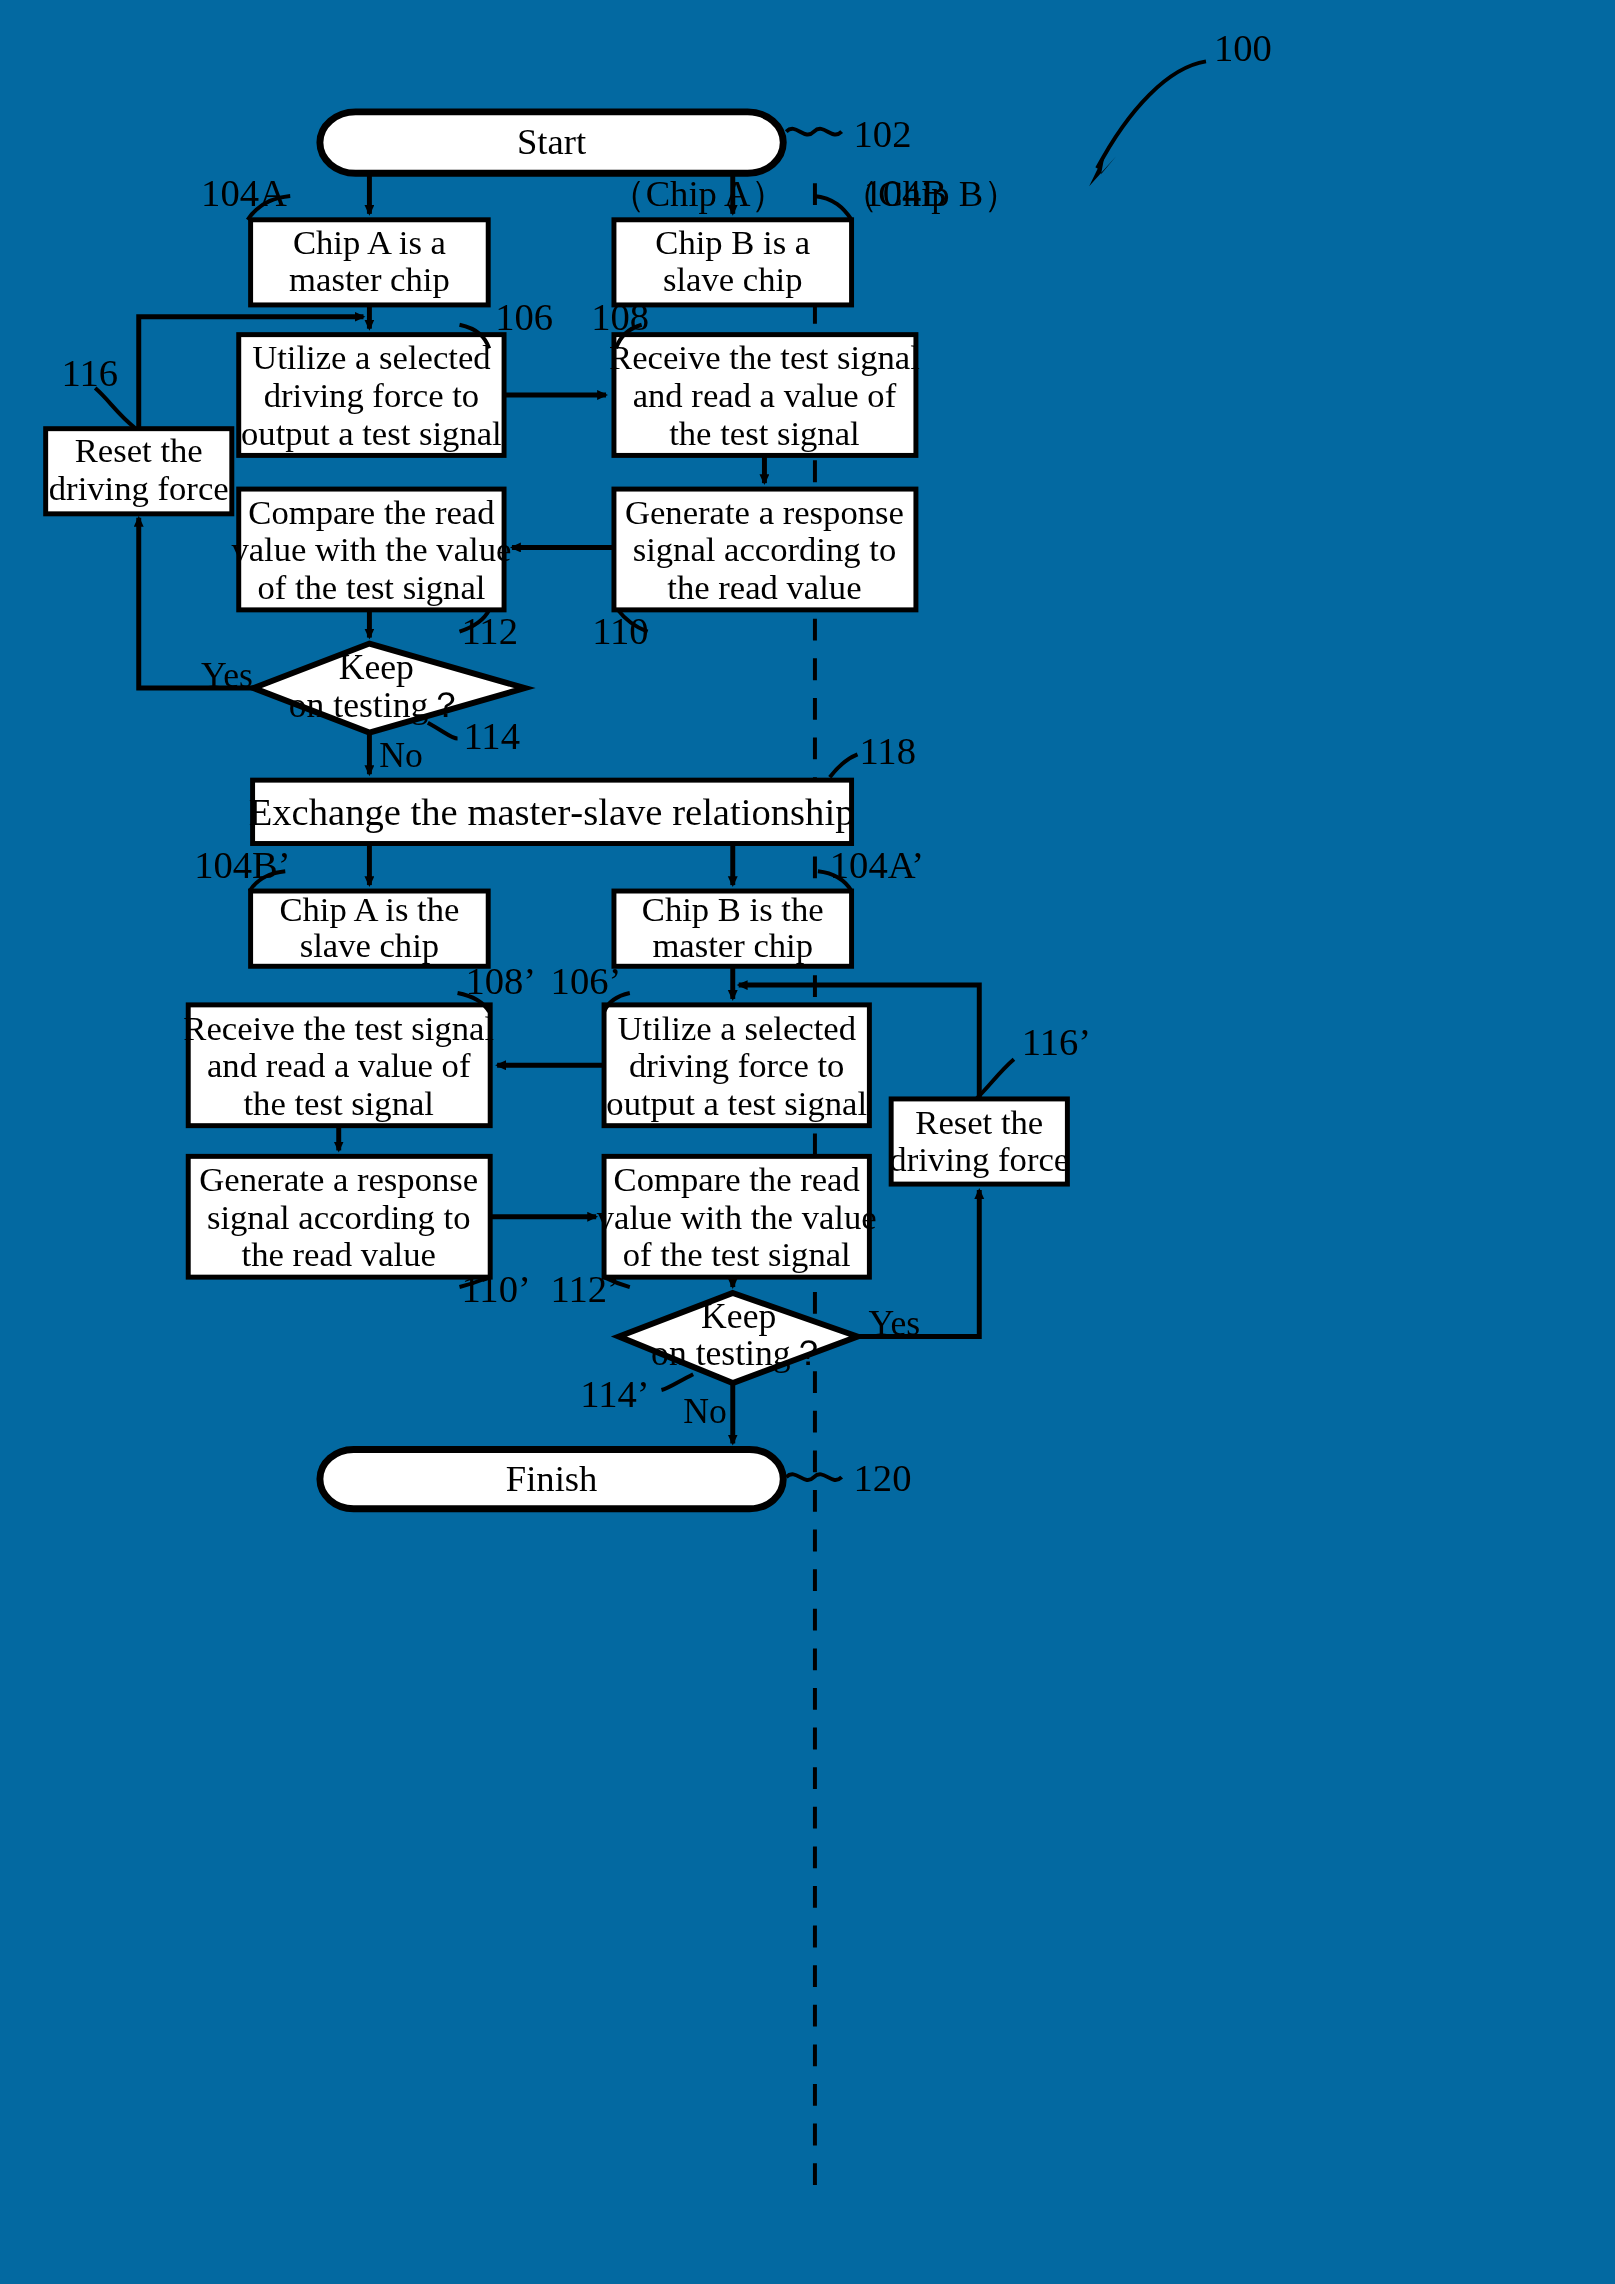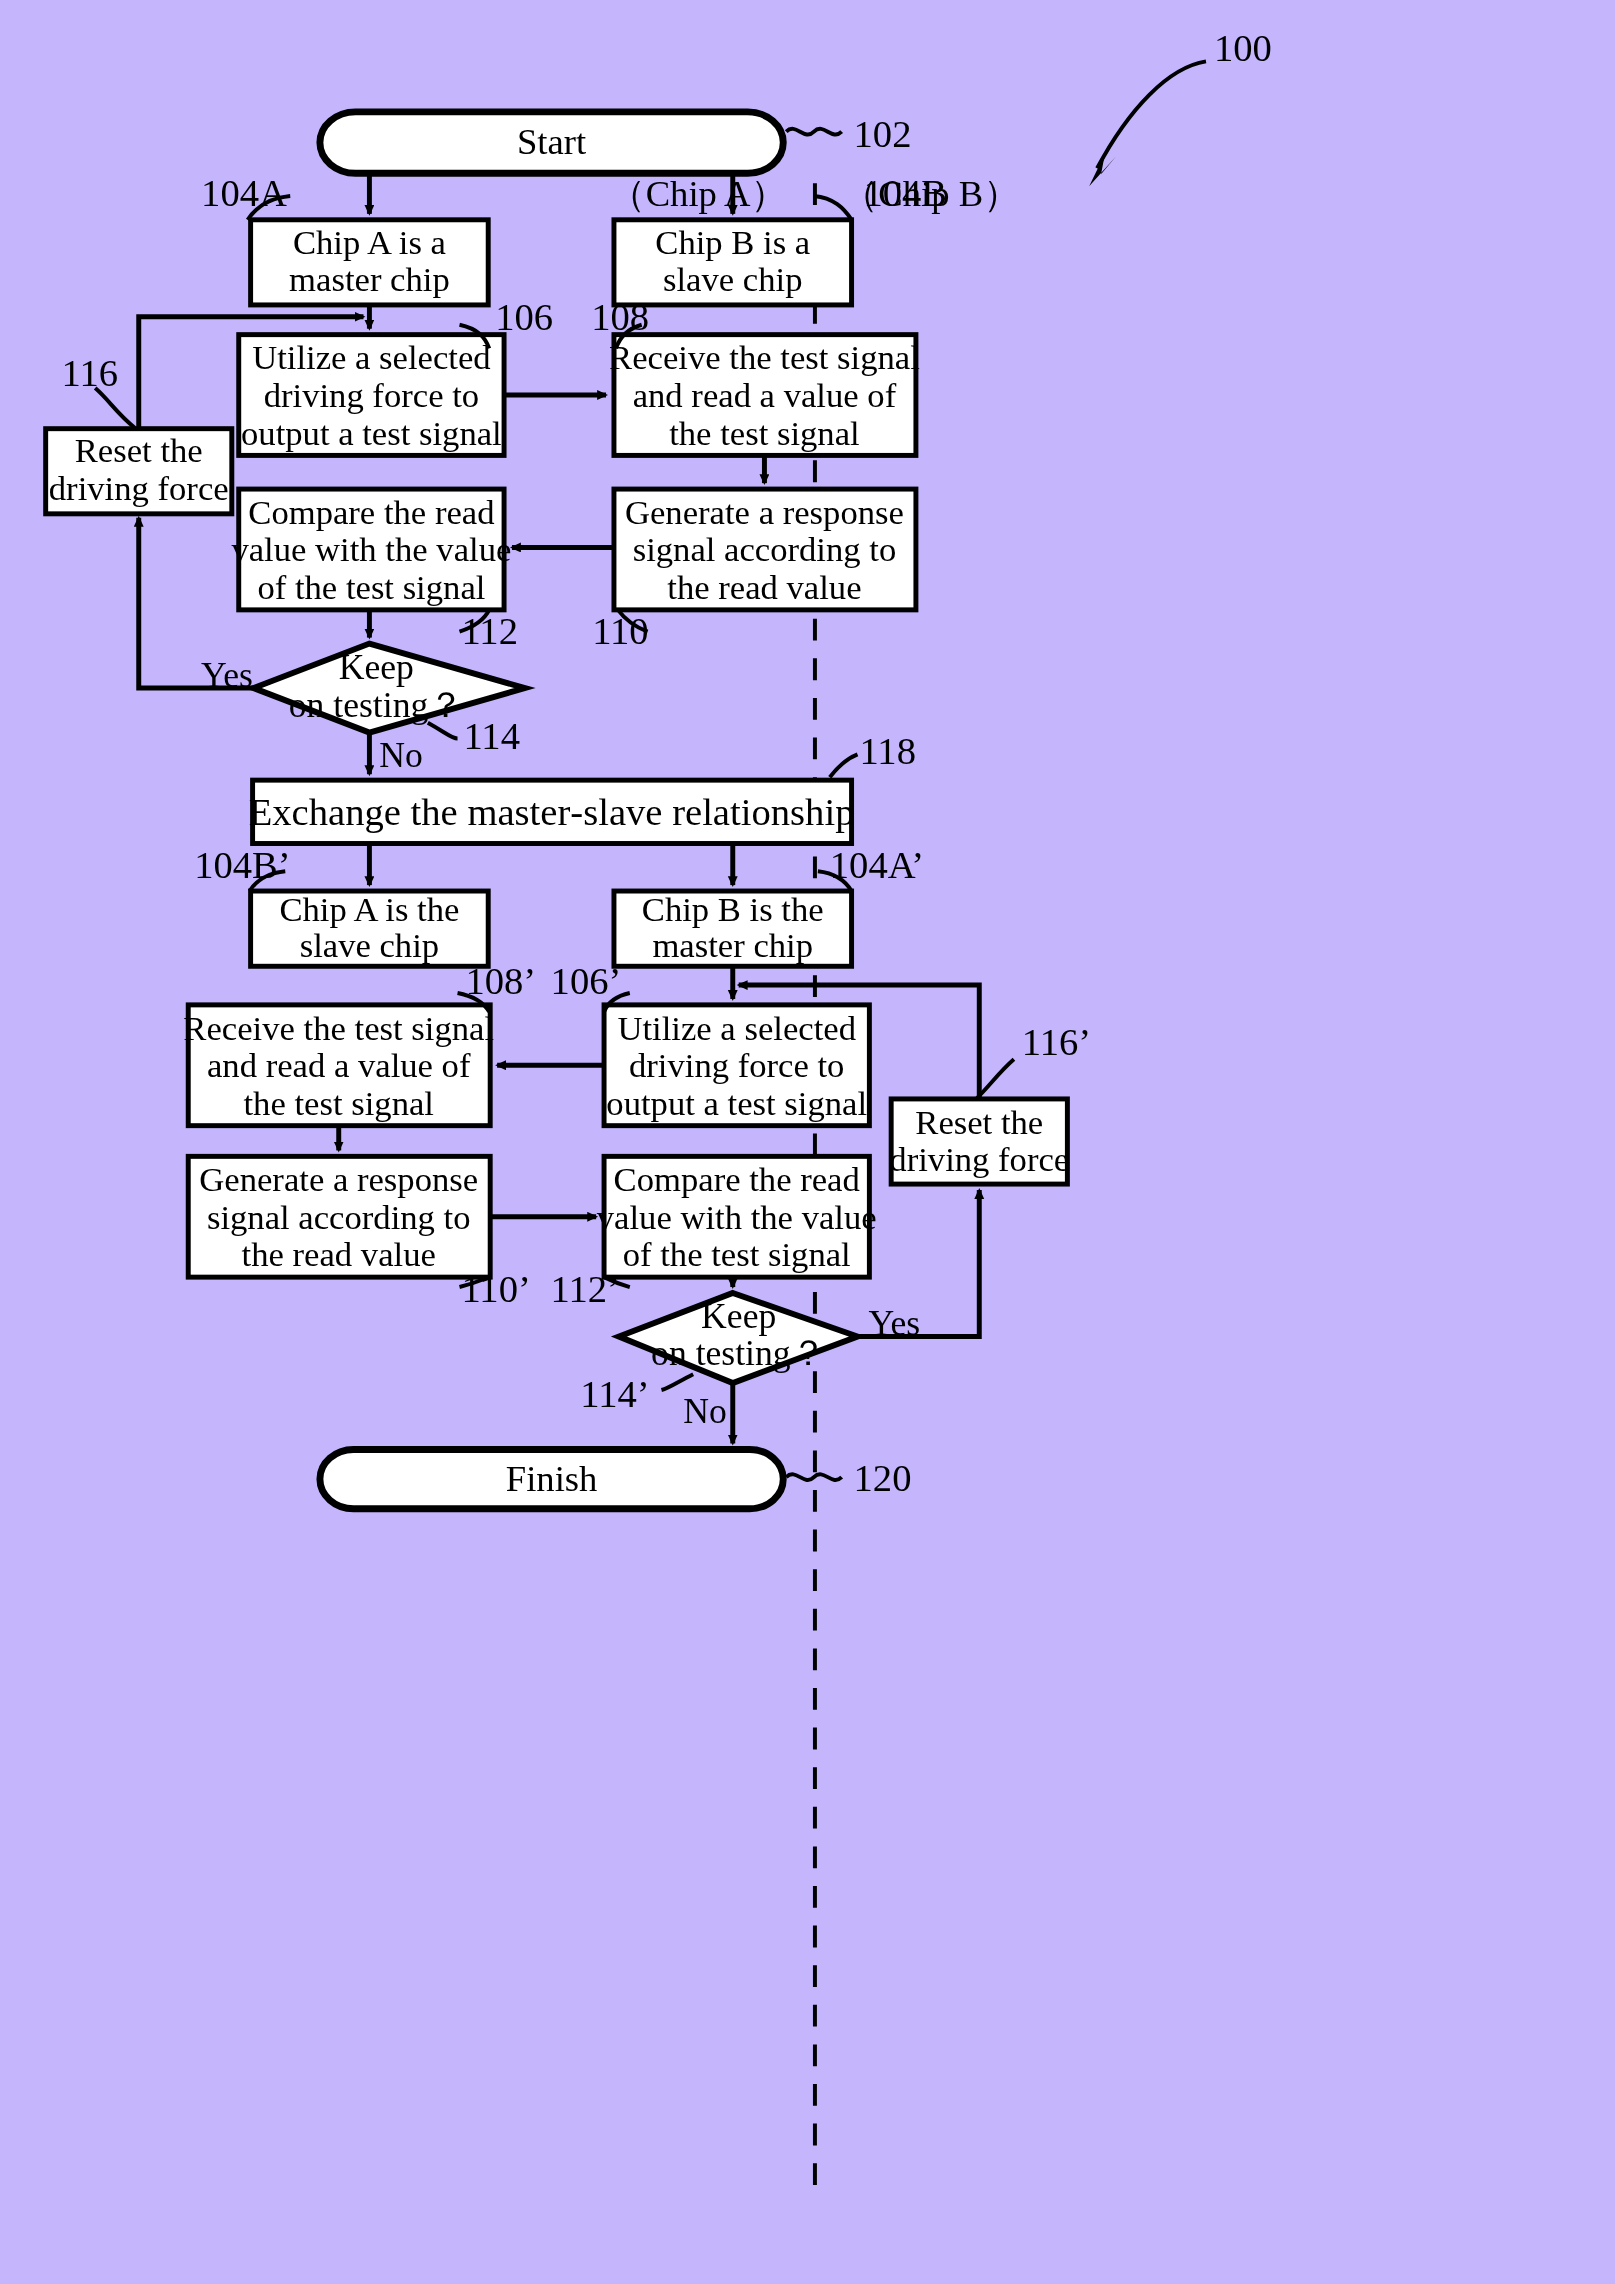--- a/index.html
+++ b/index.html
@@ -4,21 +4,21 @@
 <style>
   html, body {
     margin: 0;
     padding: 0;
     background: #ffffff;
   }
   #figure {
     position: relative;
     width: 1616px;
     height: 2285px;
-    background: #c4b5fd;
+    background: #0369a1;
     font-family: "Liberation Serif", "DejaVu Serif", serif;
     overflow: hidden;
   }
   svg.layer {
     position: absolute;
     left: 0; top: 0;
     width: 1616px;
     height: 2285px;
   }
   .box {

